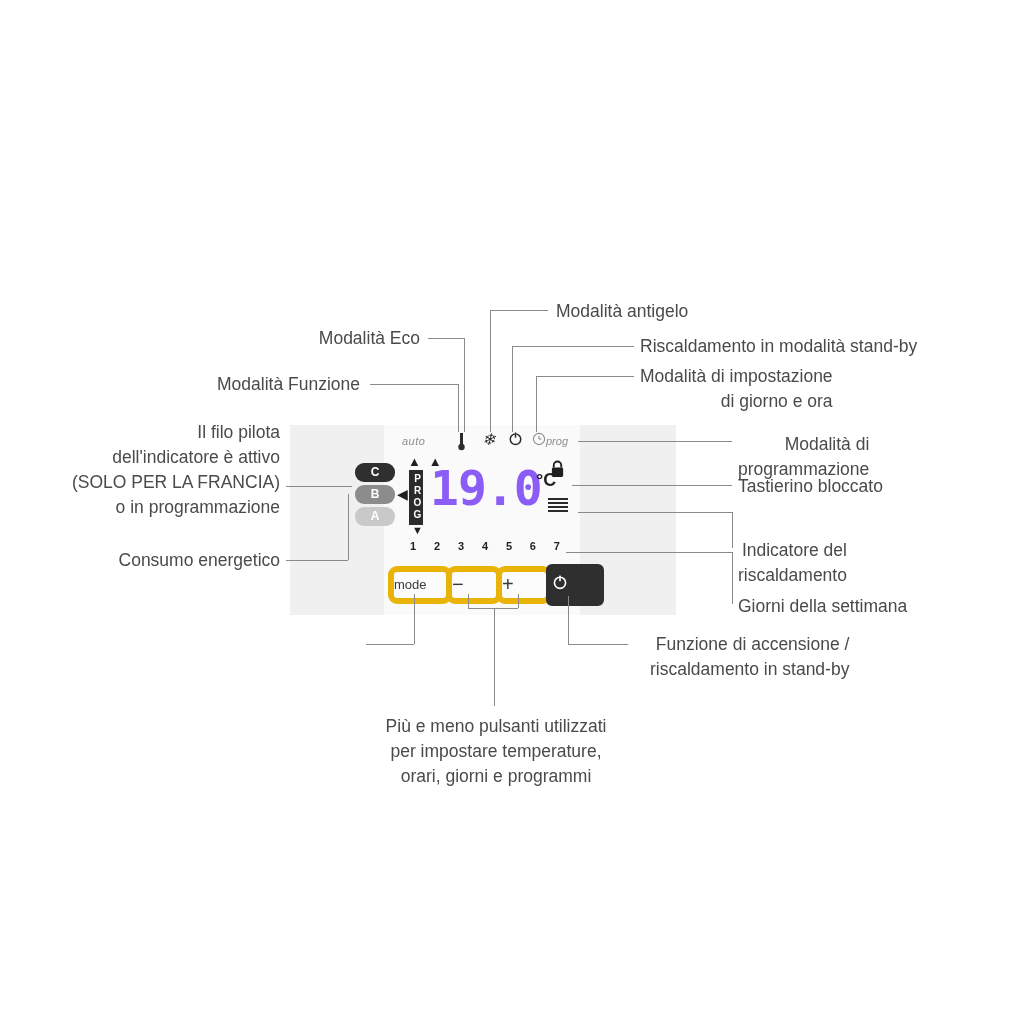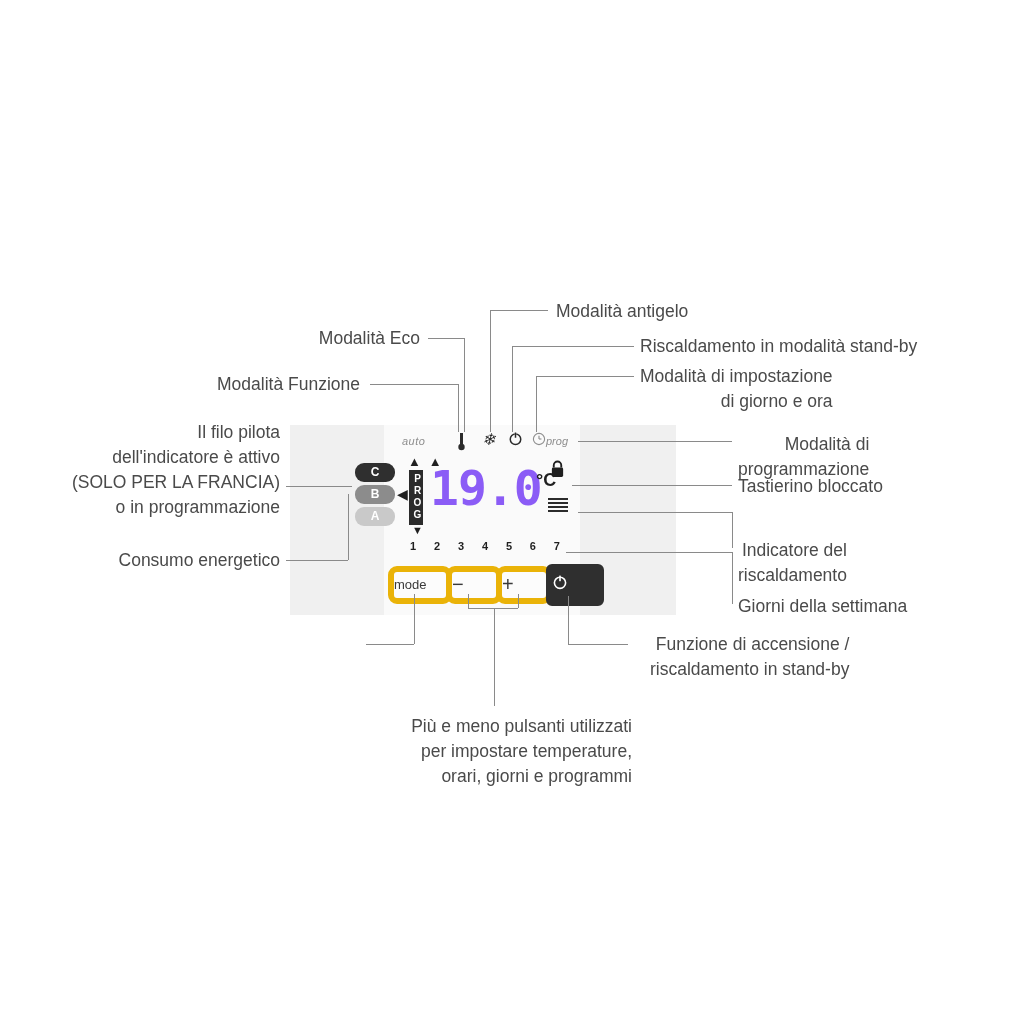--- a/index.html
+++ b/index.html
@@ -20,21 +20,21 @@
   
   .label {
     position: absolute;
     font-size: 17.5px;
     line-height: 25px;
     color: #4a4a4a;
     white-space: pre-line;
   }
   .label.right { text-align: right; }
   .label.left  { text-align: right; }
-  .label.center{ text-align: right; }
+  .label.center{ text-align: center; }
 
   
   .line {
     position: absolute;
     background: #8a8a8a;
   }
   .hline { height: 1px; }
   .vline { width: 1px; }
 
   

